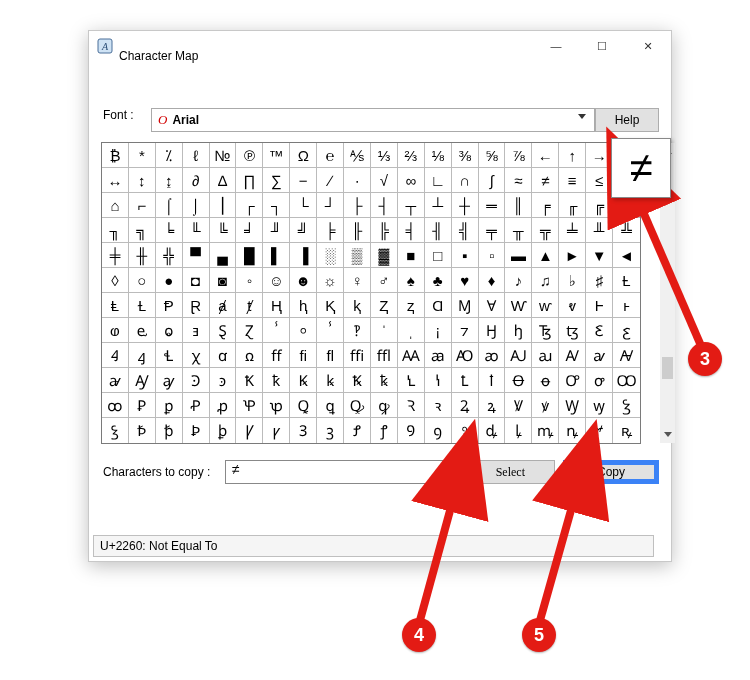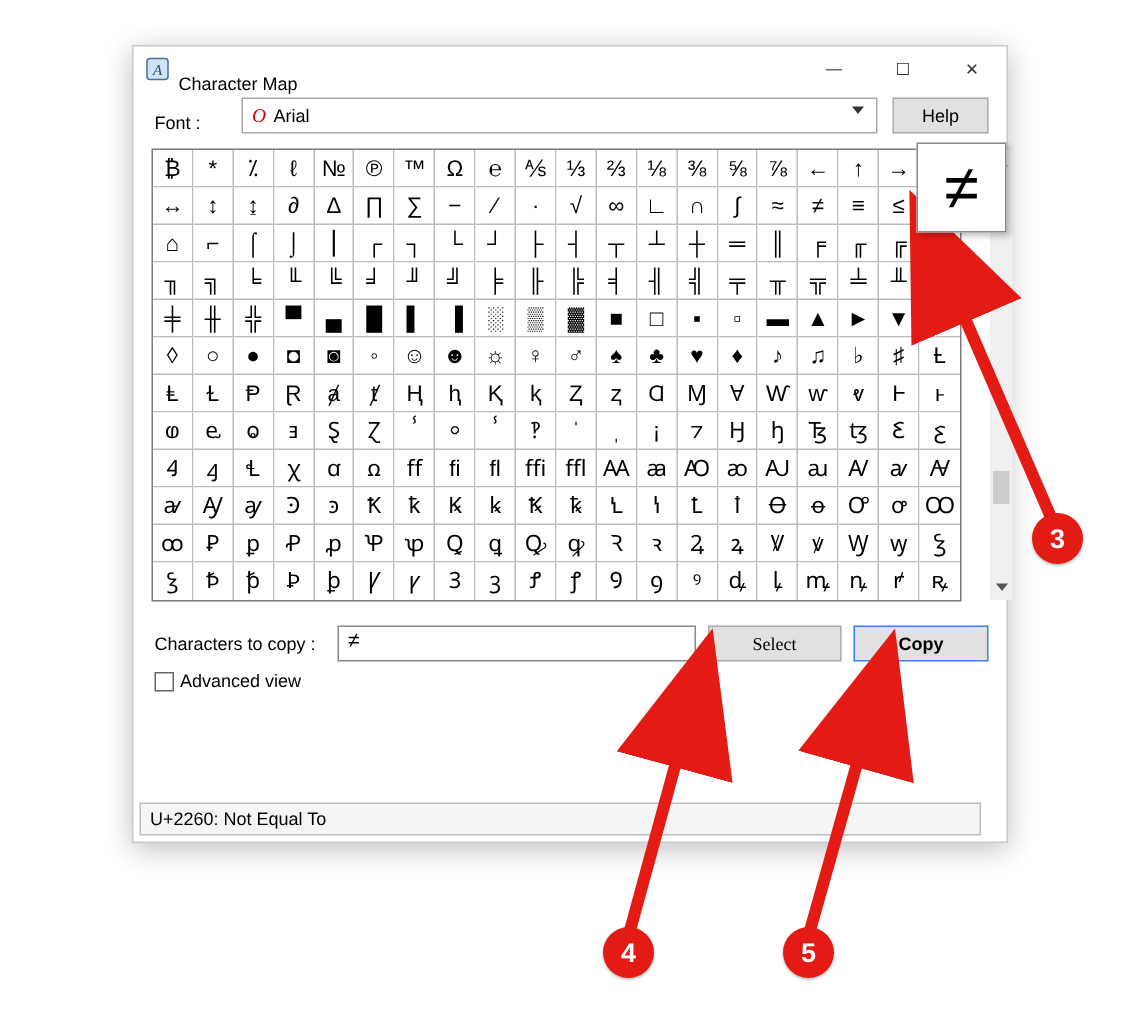--- a/index.html
+++ b/index.html
@@ -41,23 +41,23 @@
     width: 46px; height: 30px;
     display: flex; align-items: center; justify-content: center;
     font-family: "Segoe UI Symbol", sans-serif;
     font-size: 11px;
     color: #333;
   }
 
   
   .font-row {
     display: flex;
-    align-items: flex-end;
+    align-items: flex-start;
     padding: 4px 12px 6px 14px;
-    gap: 10px;
+    margin-top: 43px;
   }
   .label-font { width: 48px; }
   .font-select {
     flex: 1;
     height: 24px;
     border: 1px solid #aaa;
     background: #fff;
     display: flex;
     align-items: center;
     padding: 0 6px;
@@ -70,34 +70,34 @@
     border-right: 4px solid transparent;
     border-top: 5px solid #333;
   }
   .o-italic {
     font-style: italic;
     font-family: "Times New Roman", serif;
     color: #d10000;
     margin-right: 5px;
     font-size: 13px;
   }
-  .font-name { font-family: "Arial"; }
+  .font-name { font-family: "Arial"; font-weight: bold; }
   .btn {
     border: 1px solid #adadad;
     background: #e1e1e1;
     padding: 0 29px;
     height: 24px;
     font-size: 12px;
     display: inline-flex;
     align-items: center;
     justify-content: center;
     min-width: 60px;
     cursor: default;
   }
-  .btn.primary-outline { border: 1px solid #3b82f6; font-weight: bold; }
+  .btn.primary-outline { border: 5px solid #3b82f6; }
   .btn.help { width: 64px; }
 
   
   .grid-wrap {
     margin: 0 12px;
     position: relative;
   }
   .grid-box {
     border: 1px solid #7a7a7a;
     width: 540px;
@@ -513,24 +513,20 @@
 
   <div class="copy-row" style="margin-top:10px;">
     <span class="copy-label">Characters to copy :</span>
     <div class="copy-input">
       <span>≠</span>
     </div>
     <div class="btn" style="min-width:78px;font-family:Liberation Serif, serif;">Select</div>
     <div class="btn primary-outline" style="min-width:78px;">Copy</div>
   </div>
 
-  <div class="adv-row">
-    <div class="checkbox"></div>
-    <span>Advanced view</span>
-  </div>
 
   <div class="statusbar">
     <span>U+2260: Not Equal To</span>
   </div>
 </div>
 
 <svg class="arrow-svg" style="left:0; top:0;" width="750" height="680">
   <defs>
     <marker id="ah" markerWidth="14" markerHeight="14" refX="2" refY="5" orient="auto">
       <polygon points="0,0 12,5 0,10" fill="#e31b14"></polygon>

